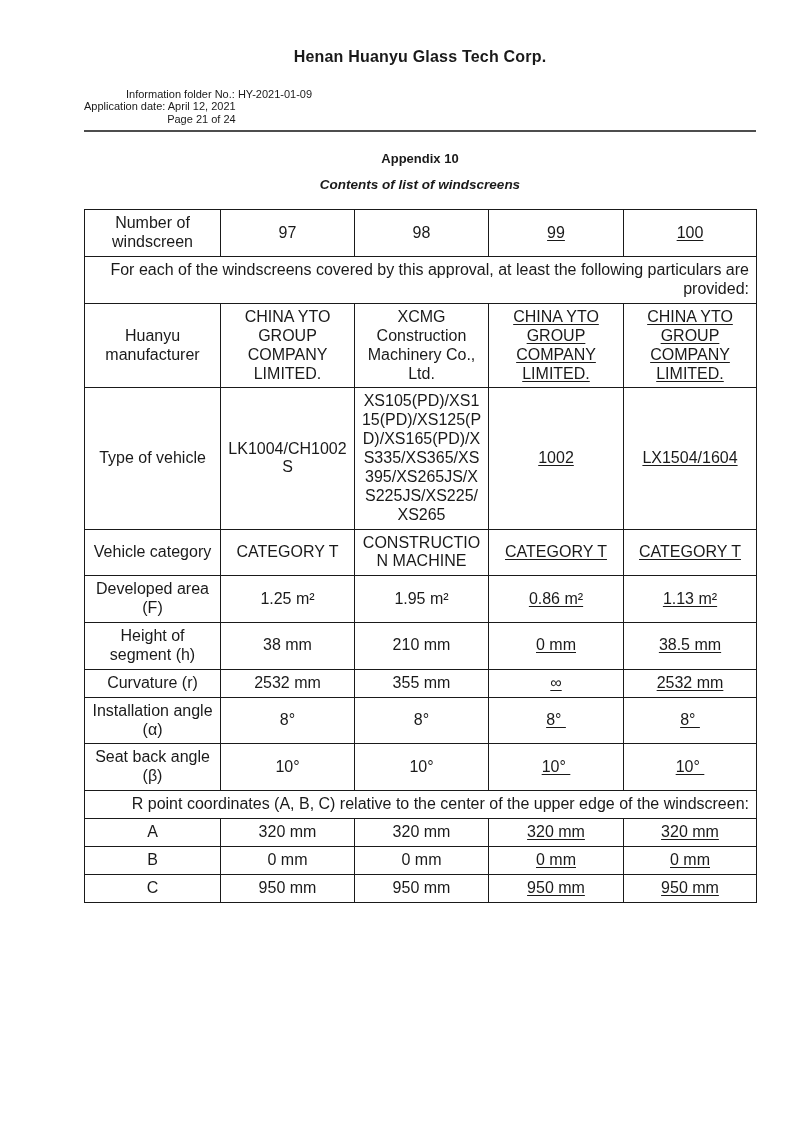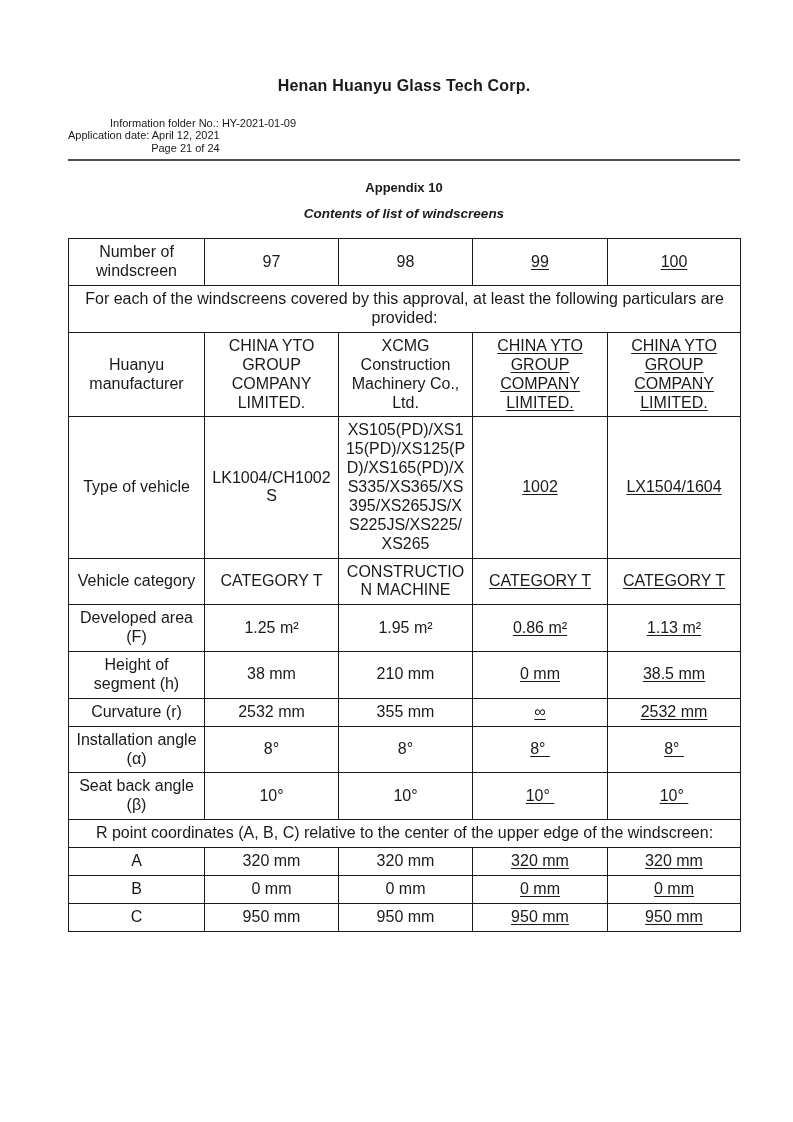--- a/index.html
+++ b/index.html
@@ -4,21 +4,21 @@
 <style>
   * { margin: 0; padding: 0; box-sizing: border-box; }
   html, body { background: #ffffff; }
   body {
     width: 793px; height: 1122px;
     font-family: "Liberation Sans", sans-serif;
     color: #1a1a1a;
     position: relative;
     overflow: hidden;
   }
-  .page { position: absolute; left: 68px; top: 0; width: 672px; margin-top: 29px; }
+  .page { position: absolute; left: 84px; top: 0; width: 672px; }
 
   .company-title {
     text-align: center;
     font-size: 16px; font-weight: bold;
     margin-top: 48px;
     letter-spacing: 0.2px;
   }
   .header-info {
     display: flex; justify-content: space-between; align-items: flex-start;
     margin-top: 21px;
@@ -51,21 +51,21 @@
   }
   table.ws td {
     border: 1px solid #1a1a1a;
     text-align: center;
     vertical-align: middle;
     padding: 4px 6px;
     line-height: 1.18;
     overflow-wrap: anywhere;
   }
   table.ws td.note {
-    text-align: center;
+    text-align: right;
     padding: 4px 7px;
   }
   .u { text-decoration: underline; text-underline-offset: 2px; }
 </style>
 </head>
 <body>
 
 <div class="page">
 
   <div class="company-title">Henan Huanyu Glass Tech Corp.</div>

